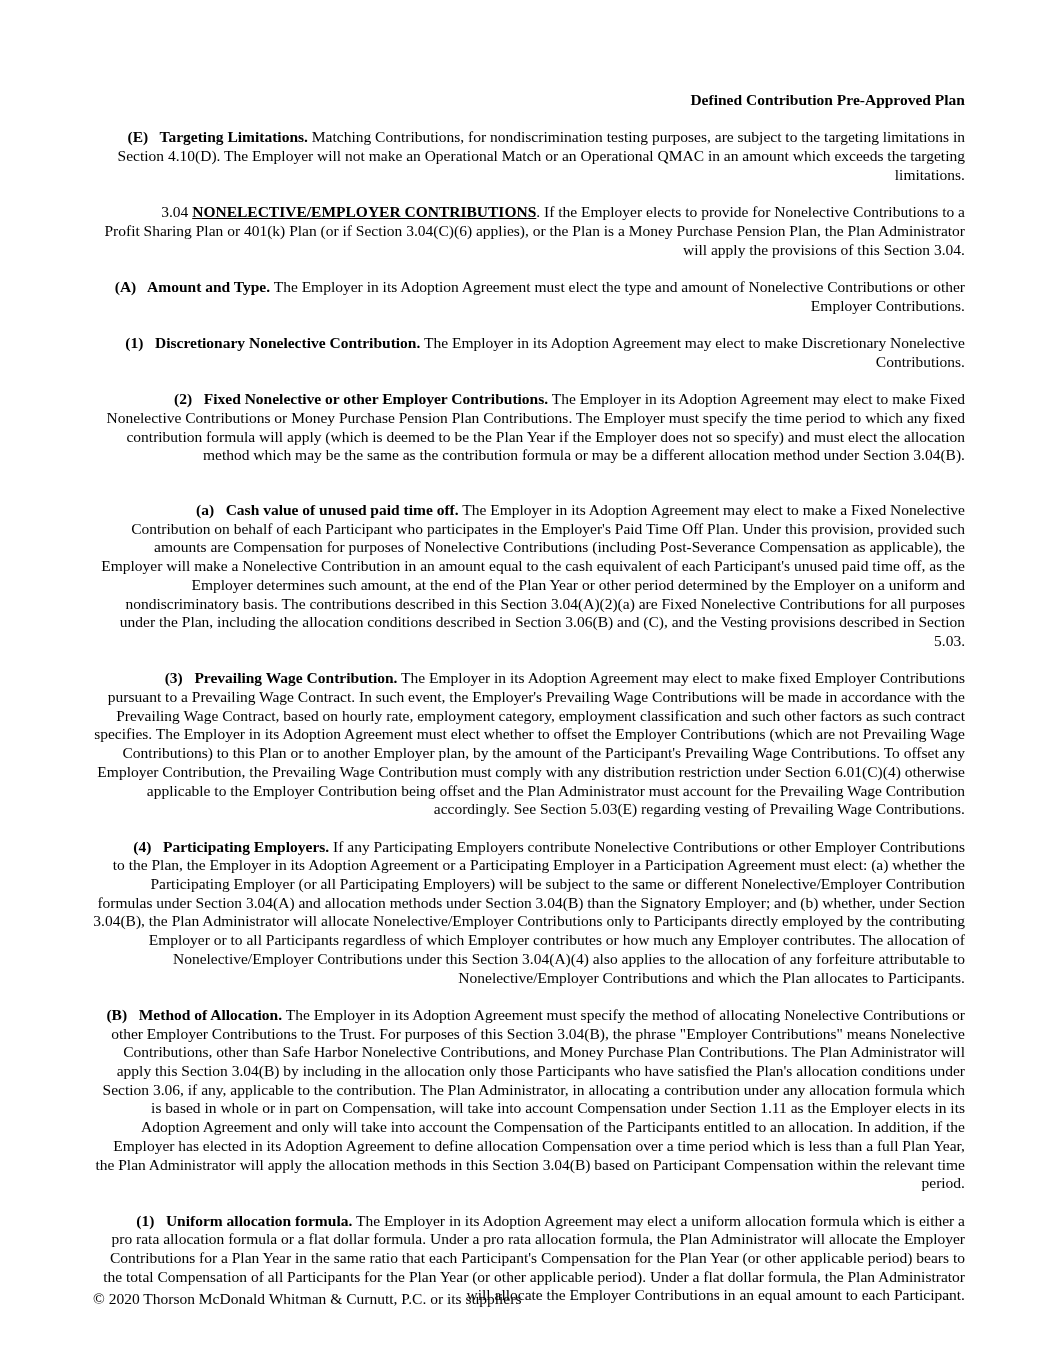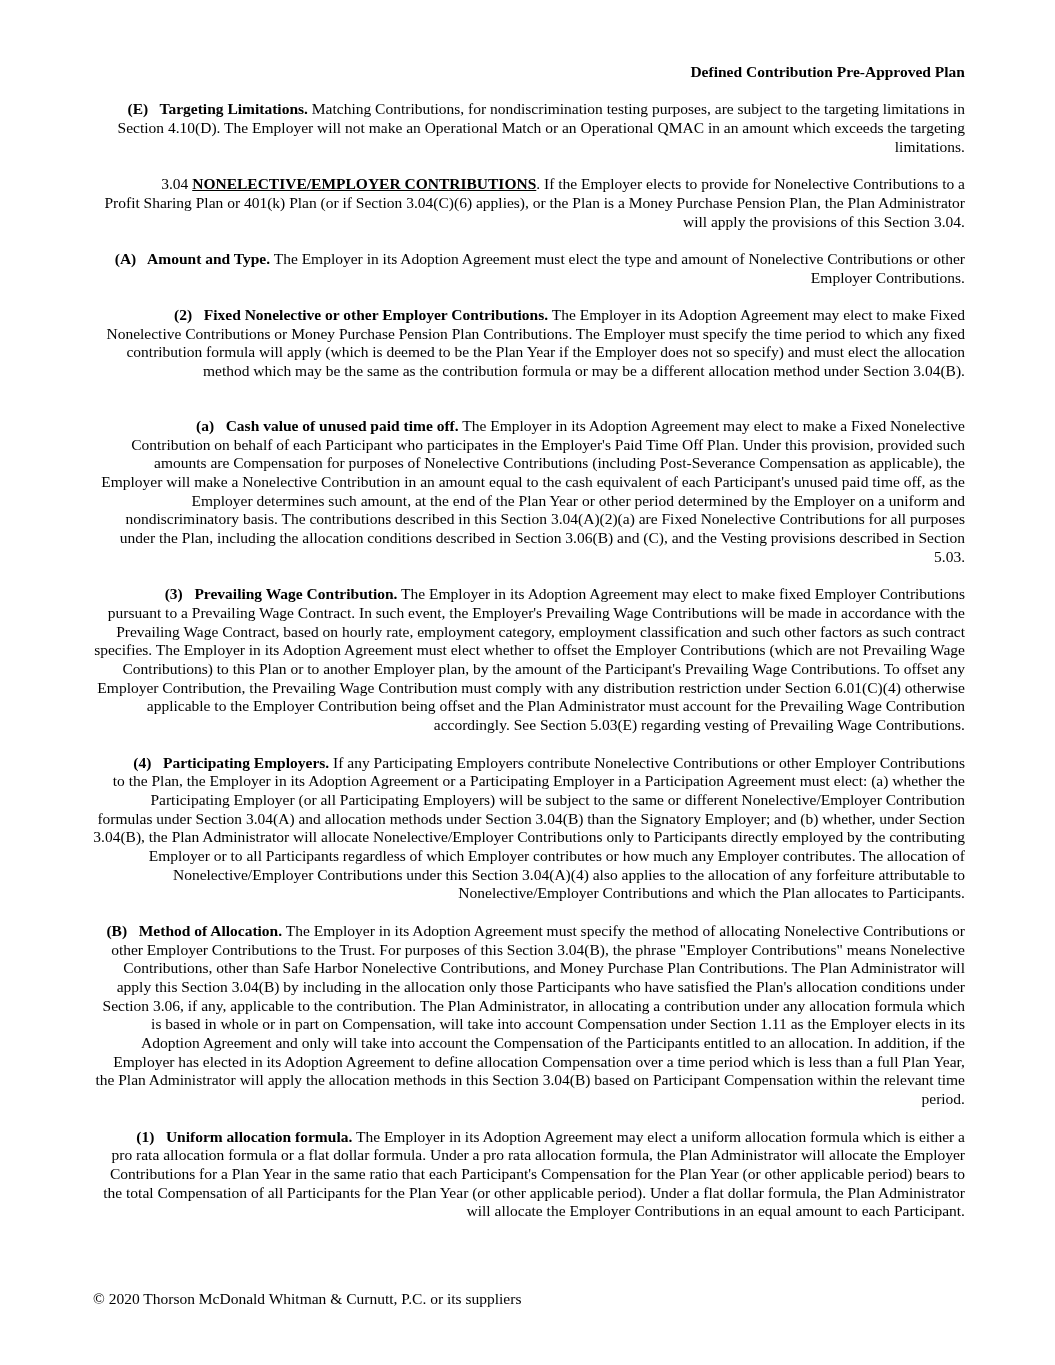--- a/index.html
+++ b/index.html
@@ -2,21 +2,21 @@
 <html><head>
 <meta charset="utf-8">
 <style>
   html, body { margin: 0; padding: 0; background: #ffffff; }
   .page {
     position: relative;
     width: 1055px;
     height: 1365px;
     background: #ffffff;
     box-sizing: border-box;
-    padding: 63px 90px 0 93px;
+    padding: 91px 90px 0 93px;
     font-family: "Liberation Serif", serif;
     color: #000000;
     overflow: hidden;
   }
   .hdr {
     text-align: right;
     font-weight: bold;
     font-size: 15.5px;
     line-height: 18.7px;
     margin: 0 0 18.7px 0;
@@ -49,20 +49,21 @@
 <div class="page">
 
   <div class="hdr">Defined Contribution Pre-Approved Plan</div>
 
   <p class="para"><span class="b">(E)   Targeting Limitations.</span><span> Matching Contributions, for nondiscrimination testing purposes, are subject to the targeting limitations in Section 4.10(D). The Employer will not make an Operational Match or an Operational QMAC in an amount which exceeds the targeting limitations.</span></p>
 
   <p class="para ind1"><span>3.04 </span><span class="u">NONELECTIVE/EMPLOYER CONTRIBUTIONS</span><span>. If the Employer elects to provide for Nonelective Contributions to a Profit Sharing Plan or 401(k) Plan (or if Section 3.04(C)(6) applies), or the Plan is a Money Purchase Pension Plan, the Plan Administrator will apply the provisions of this Section 3.04.</span></p>
 
   <p class="para"><span class="b">(A)   Amount and Type.</span><span> The Employer in its Adoption Agreement must elect the type and amount of Nonelective Contributions or other Employer Contributions.</span></p>
 
+  <p class="para ind1"><span class="b">(1)   Discretionary Nonelective Contribution.</span><span> The Employer in its Adoption Agreement may elect to make Discretionary Nonelective Contributions.</span></p>
 
   <p class="para ind1"><span class="b">(2)   Fixed Nonelective or other Employer Contributions.</span><span> The Employer in its Adoption Agreement may elect to make Fixed Nonelective Contributions or Money Purchase Pension Plan Contributions. The Employer must specify the time period to which any fixed contribution formula will apply (which is deemed to be the Plan Year if the Employer does not so specify) and must elect the allocation method which may be the same as the contribution formula or may be a different allocation method under Section 3.04(B).</span></p>
 
   <p class="para ind2"><span class="b">(a)   Cash value of unused paid time off.</span><span> The Employer in its Adoption Agreement may elect to make a Fixed Nonelective Contribution on behalf of each Participant who participates in the Employer's Paid Time Off Plan. Under this provision, provided such amounts are Compensation for purposes of Nonelective Contributions (including Post-Severance Compensation as applicable), the Employer will make a Nonelective Contribution in an amount equal to the cash equivalent of each Participant's unused paid time off, as the Employer determines such amount, at the end of the Plan Year or other period determined by the Employer on a uniform and nondiscriminatory basis. The contributions described in this Section 3.04(A)(2)(a) are Fixed Nonelective Contributions for all purposes under the Plan, including the allocation conditions described in Section 3.06(B) and (C), and the Vesting provisions described in Section 5.03.</span></p>
 
   <p class="para ind1"><span class="b">(3)   Prevailing Wage Contribution.</span><span> The Employer in its Adoption Agreement may elect to make fixed Employer Contributions pursuant to a Prevailing Wage Contract. In such event, the Employer's Prevailing Wage Contributions will be made in accordance with the Prevailing Wage Contract, based on hourly rate, employment category, employment classification and such other factors as such contract specifies. The Employer in its Adoption Agreement must elect whether to offset the Employer Contributions (which are not Prevailing Wage Contributions) to this Plan or to another Employer plan, by the amount of the Participant's Prevailing Wage Contributions. To offset any Employer Contribution, the Prevailing Wage Contribution must comply with any distribution restriction under Section 6.01(C)(4) otherwise applicable to the Employer Contribution being offset and the Plan Administrator must account for the Prevailing Wage Contribution accordingly. See Section 5.03(E) regarding vesting of Prevailing Wage Contributions.</span></p>
 
   <p class="para ind1"><span class="b">(4)   Participating Employers.</span><span> If any Participating Employers contribute Nonelective Contributions or other Employer Contributions to the Plan, the Employer in its Adoption Agreement or a Participating Employer in a Participation Agreement must elect: (a) whether the Participating Employer (or all Participating Employers) will be subject to the same or different Nonelective/Employer Contribution formulas under Section 3.04(A) and allocation methods under Section 3.04(B) than the Signatory Employer; and (b) whether, under Section 3.04(B), the Plan Administrator will allocate Nonelective/Employer Contributions only to Participants directly employed by the contributing Employer or to all Participants regardless of which Employer contributes or how much any Employer contributes. The allocation of Nonelective/Employer Contributions under this Section 3.04(A)(4) also applies to the allocation of any forfeiture attributable to Nonelective/Employer Contributions and which the Plan allocates to Participants.</span></p>
 
   <p class="para"><span class="b">(B)   Method of Allocation.</span><span> The Employer in its Adoption Agreement must specify the method of allocating Nonelective Contributions or other Employer Contributions to the Trust. For purposes of this Section 3.04(B), the phrase "Employer Contributions" means Nonelective Contributions, other than Safe Harbor Nonelective Contributions, and Money Purchase Plan Contributions. The Plan Administrator will apply this Section 3.04(B) by including in the allocation only those Participants who have satisfied the Plan's allocation conditions under Section 3.06, if any, applicable to the contribution. The Plan Administrator, in allocating a contribution under any allocation formula which is based in whole or in part on Compensation, will take into account Compensation under Section 1.11 as the Employer elects in its Adoption Agreement and only will take into account the Compensation of the Participants entitled to an allocation. In addition, if the Employer has elected in its Adoption Agreement to define allocation Compensation over a time period which is less than a full Plan Year, the Plan Administrator will apply the allocation methods in this Section 3.04(B) based on Participant Compensation within the relevant time period.</span></p>

